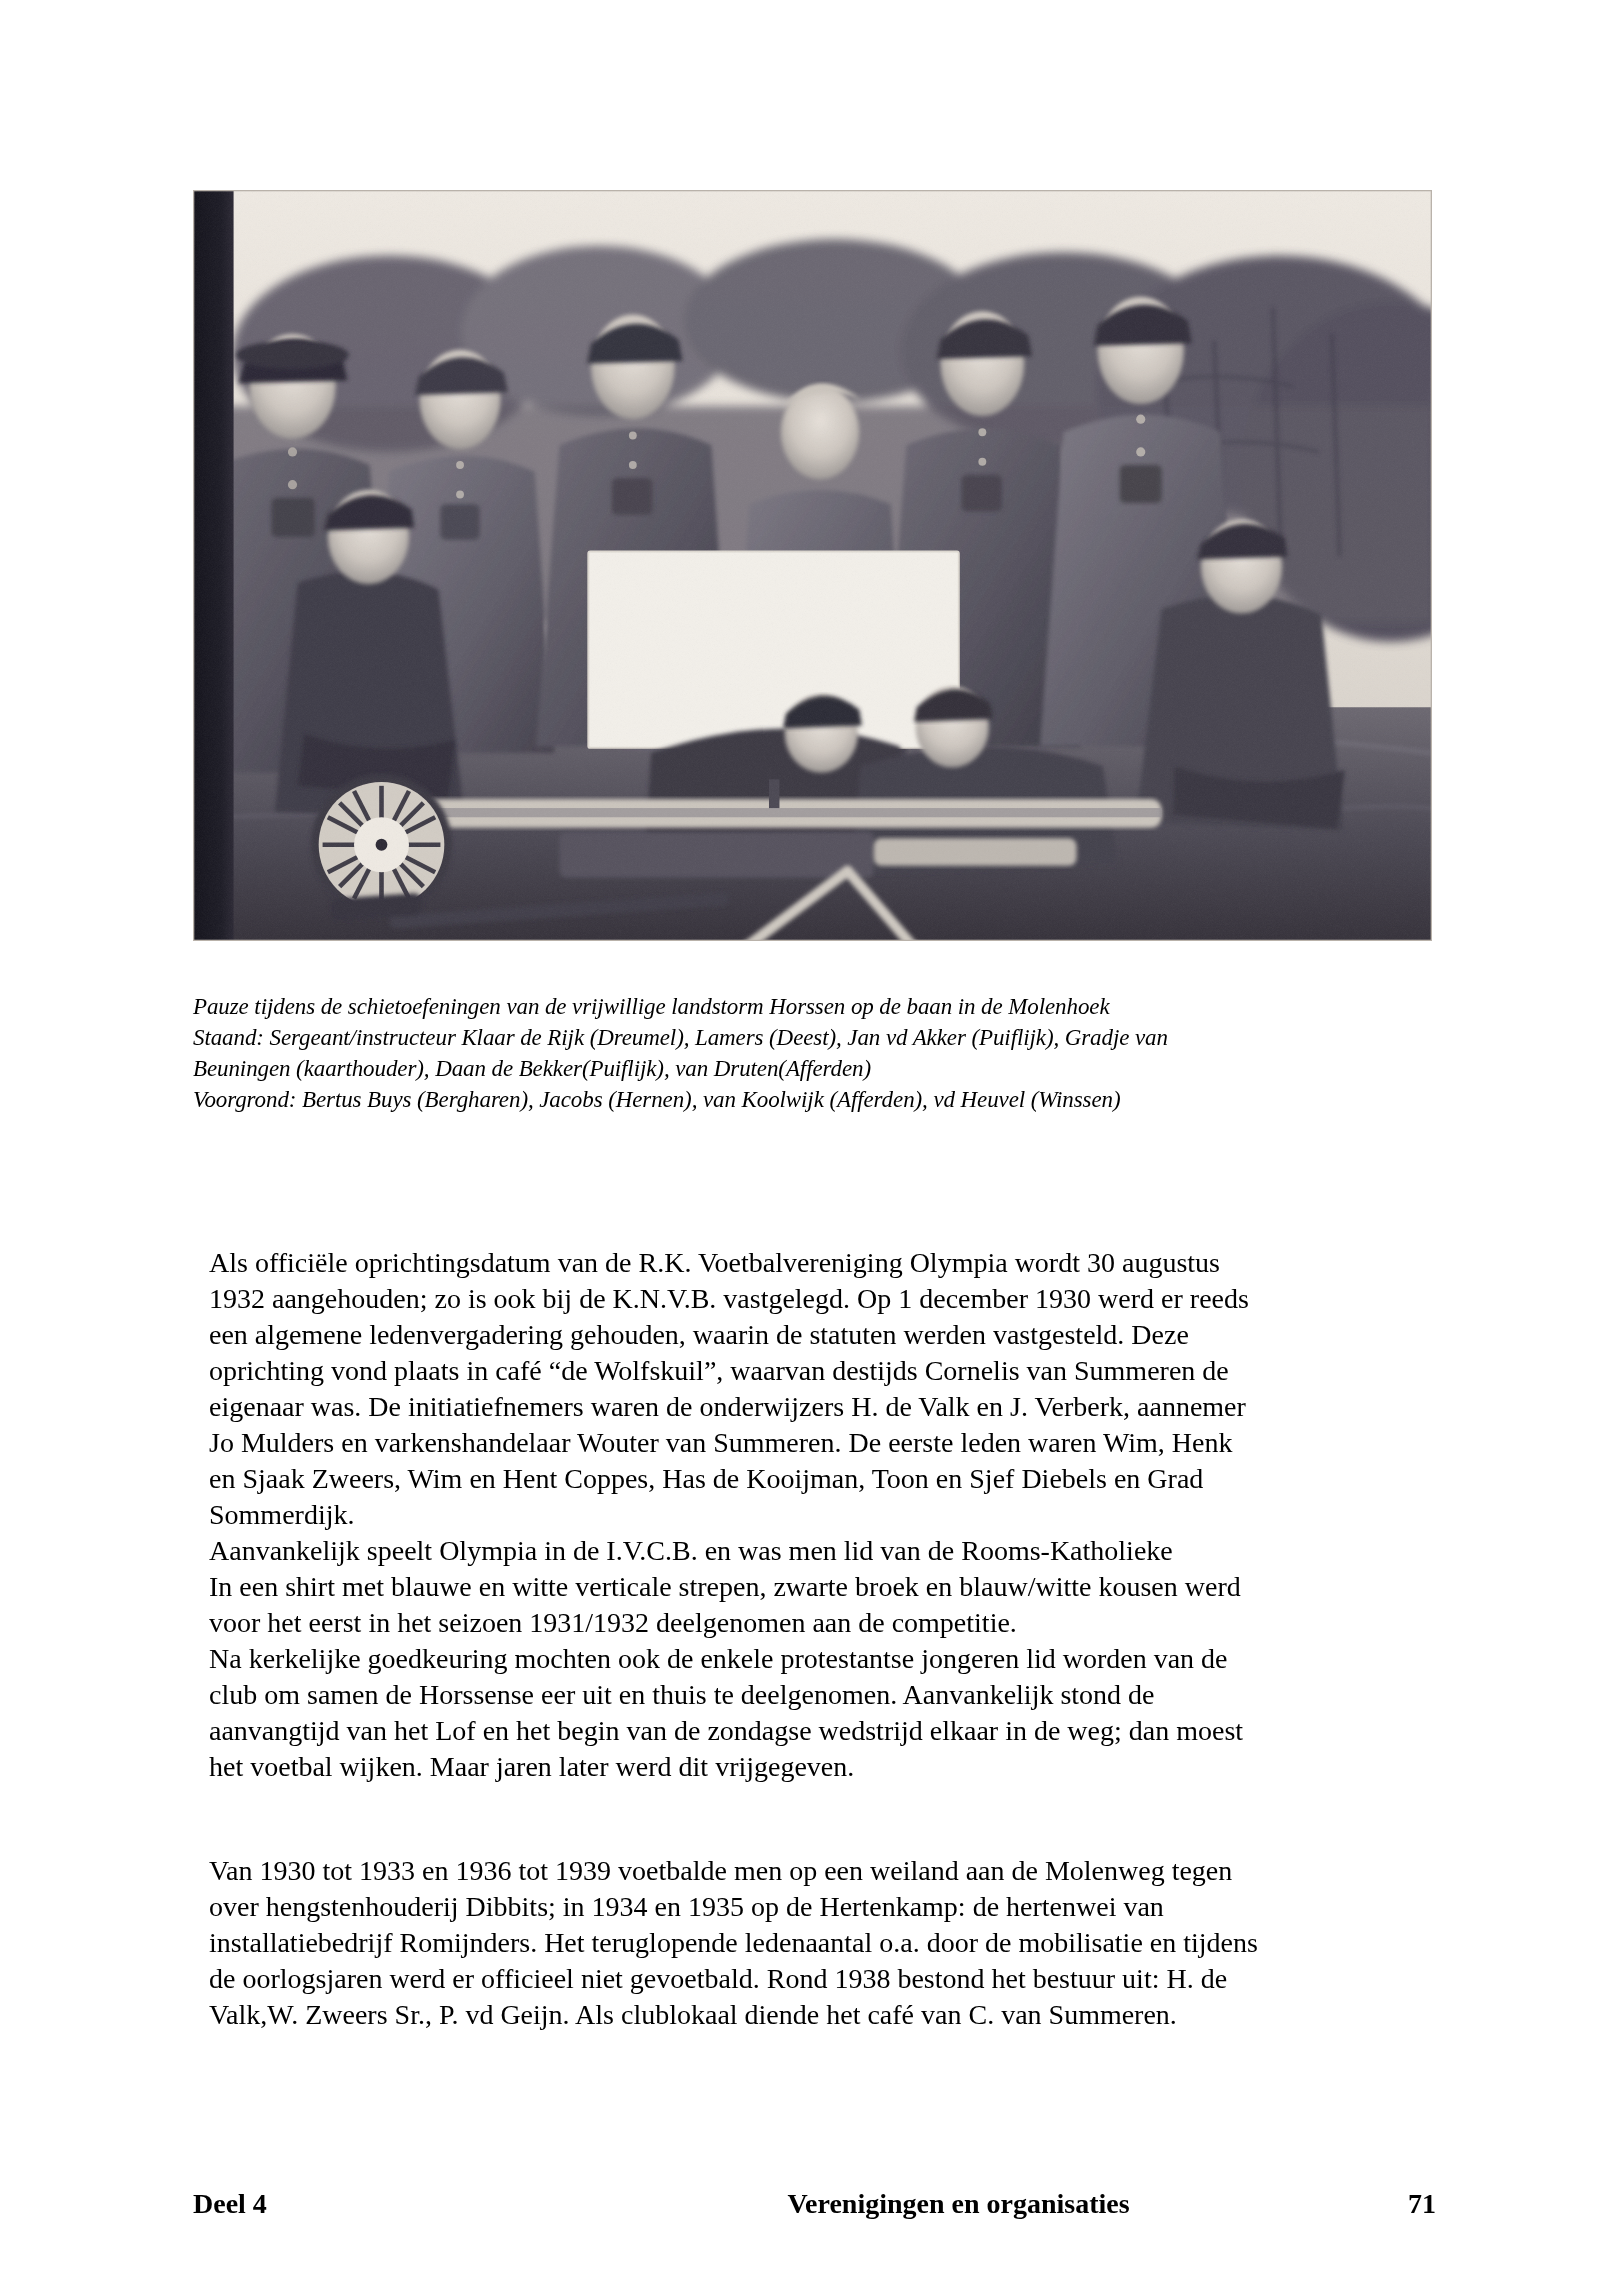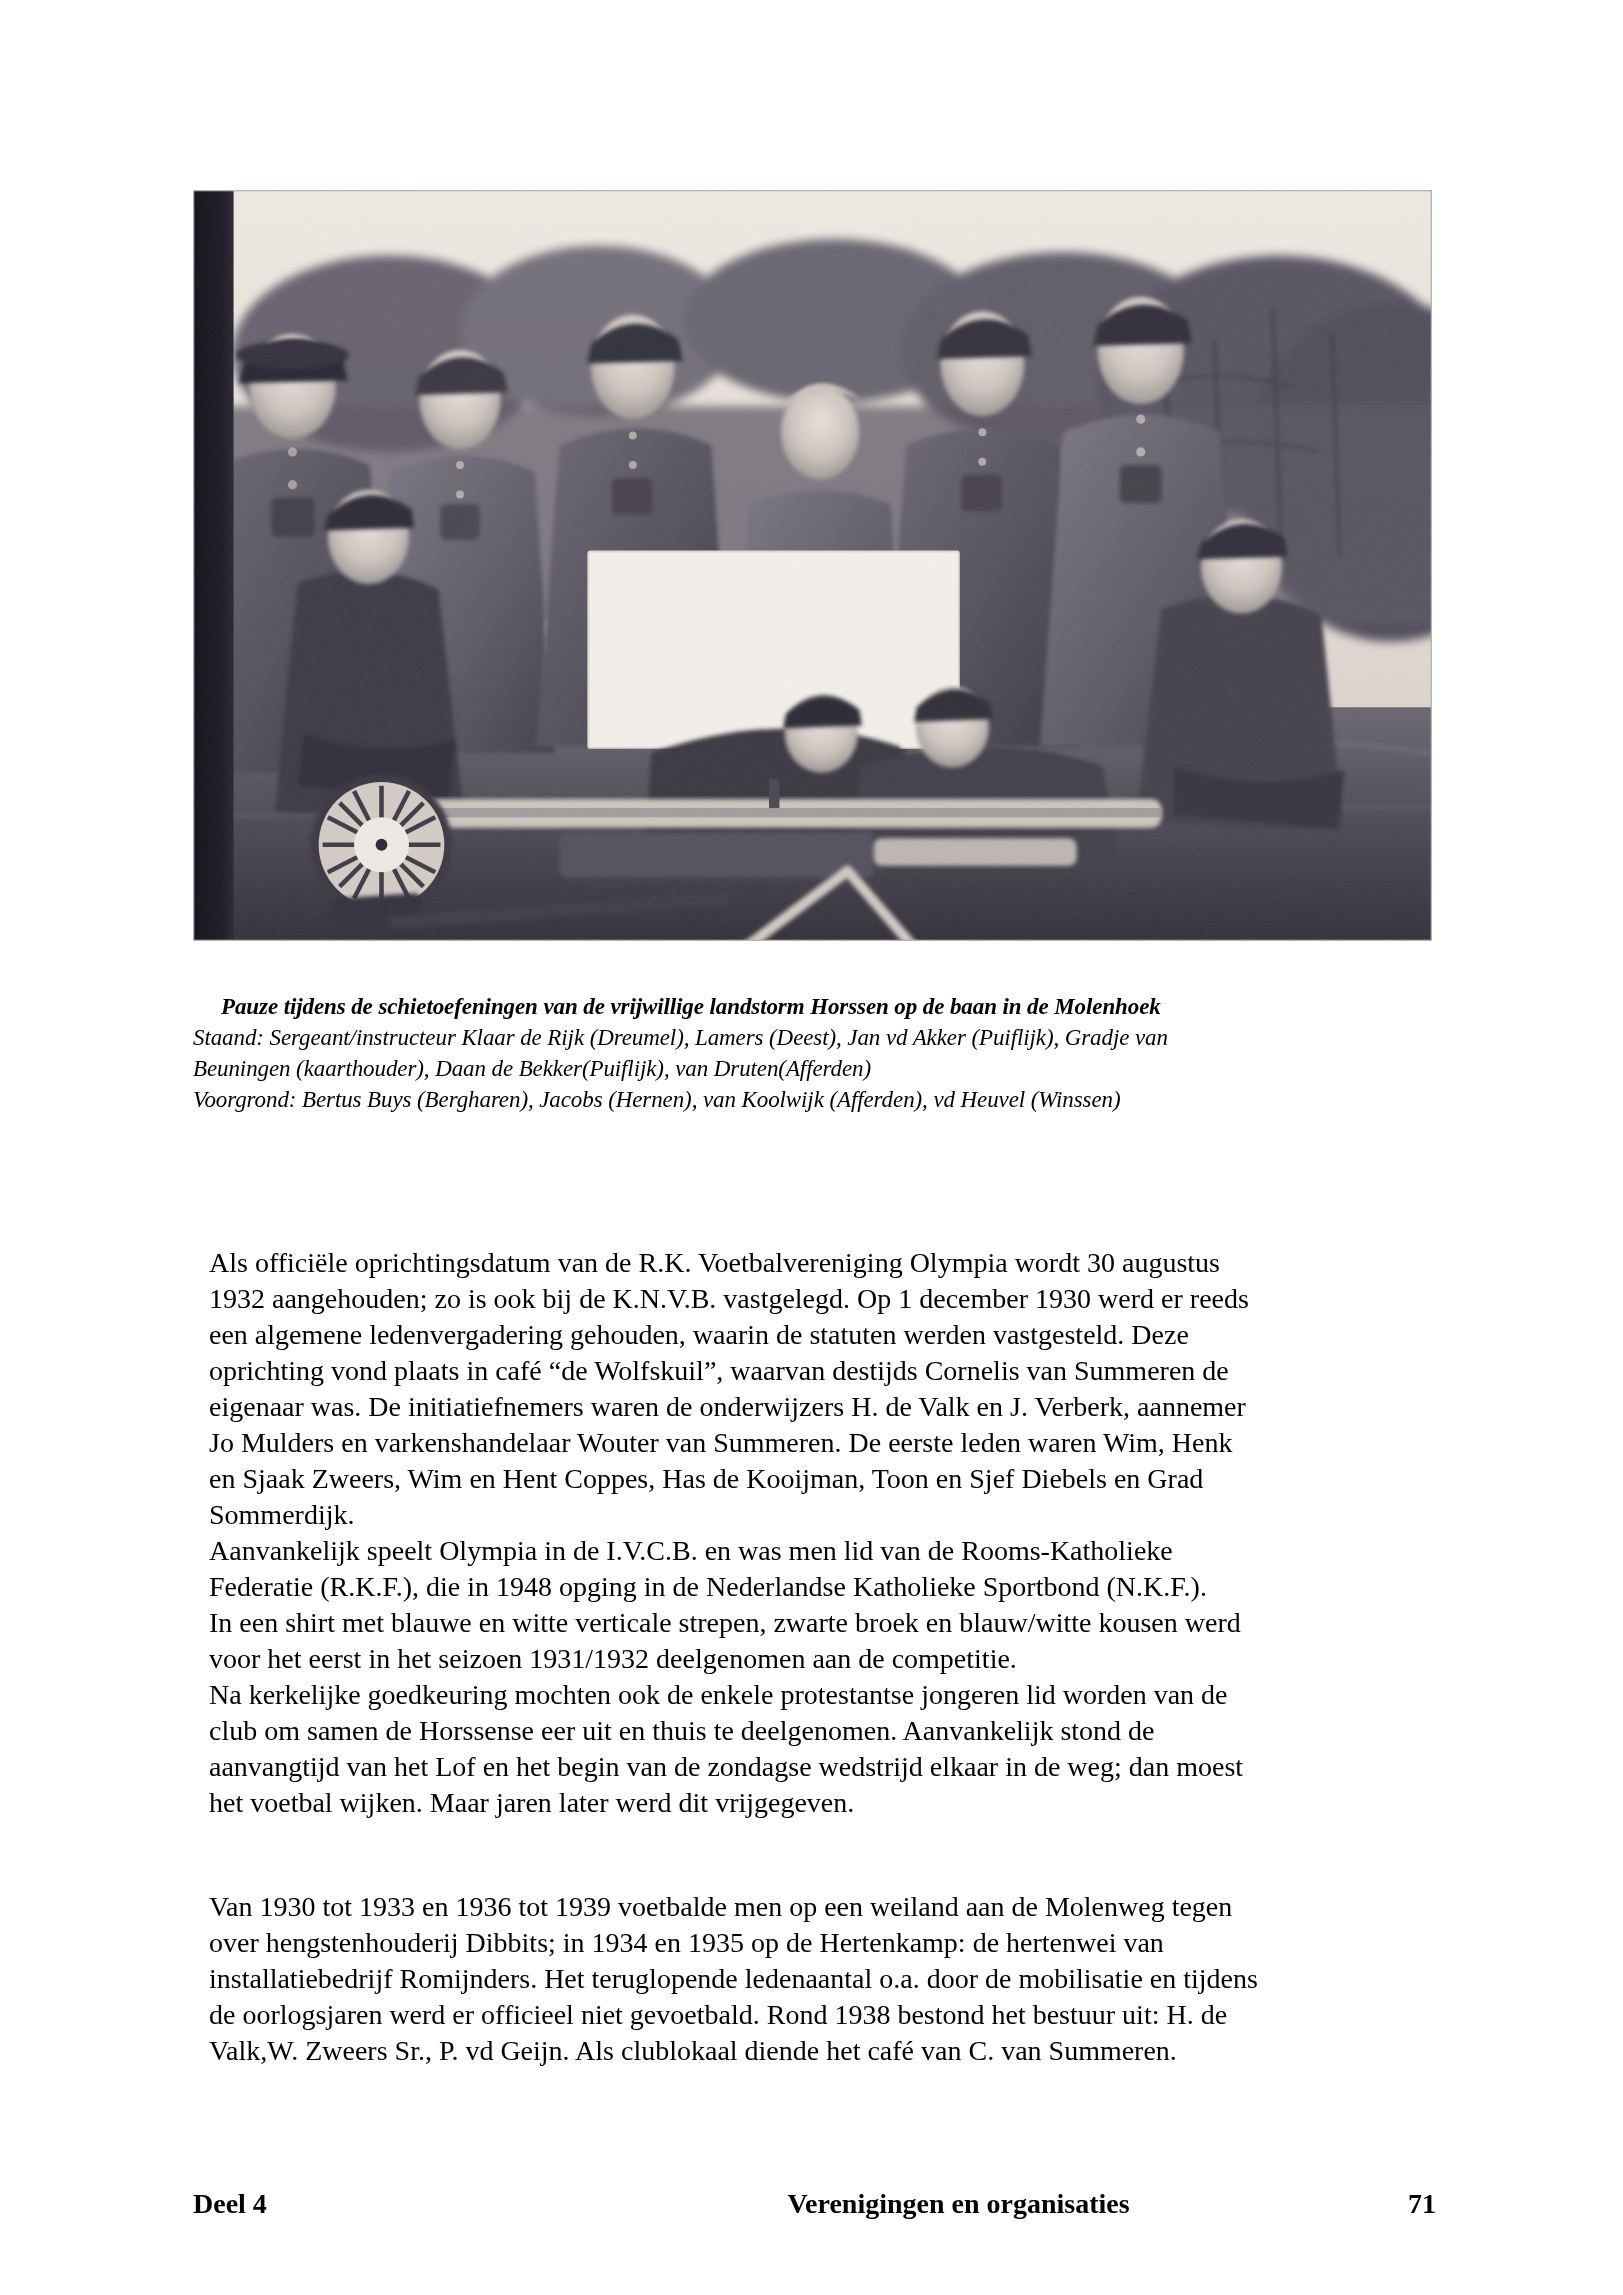--- a/index.html
+++ b/index.html
@@ -48,21 +48,21 @@
     position: absolute;
     left: 193px;
     top: 991px;
     width: 1243px;
     font-style: italic;
     font-size: 23px;
     line-height: 31px;
     letter-spacing: -0.1px;
   }
   .caption .cap-line { display: block; white-space: nowrap; }
-  .caption .cap-line.bold { font-weight: bold; margin-left: 28px; }
+  .caption .cap-line.bold { font-weight: normal; }
 
   
   .section-heading {
     position: absolute;
     left: 193px;
     top: 1150px;
     font-size: 35px;
     font-weight: bold;
     line-height: 41px;
     letter-spacing: 0.1px;
@@ -317,21 +317,20 @@
     <p class="para">
       <span class="ln">Als officiële oprichtingsdatum van de R.K. Voetbalvereniging Olympia wordt 30 augustus</span>
       <span class="ln">1932 aangehouden; zo is ook bij de K.N.V.B. vastgelegd. Op 1 december 1930 werd er reeds</span>
       <span class="ln">een algemene ledenvergadering gehouden, waarin de statuten werden vastgesteld. Deze</span>
       <span class="ln">oprichting vond plaats in café “de Wolfskuil”, waarvan destijds Cornelis van Summeren de</span>
       <span class="ln">eigenaar was. De initiatiefnemers waren de onderwijzers H. de Valk en J. Verberk, aannemer</span>
       <span class="ln">Jo Mulders en varkenshandelaar Wouter van Summeren.  De eerste leden waren Wim, Henk</span>
       <span class="ln">en Sjaak Zweers, Wim en Hent Coppes, Has de Kooijman, Toon en Sjef Diebels en Grad</span>
       <span class="ln">Sommerdijk.</span>
       <span class="ln">Aanvankelijk speelt Olympia in de I.V.C.B. en was men lid van de Rooms-Katholieke</span>
-      <span class="ln">Federatie (R.K.F.), die in 1948 opging in de Nederlandse Katholieke Sportbond (N.K.F.).</span>
       <span class="ln">In een shirt met blauwe en witte verticale strepen, zwarte broek en blauw/witte kousen werd</span>
       <span class="ln">voor het eerst in het seizoen 1931/1932 deelgenomen aan de competitie.</span>
       <span class="ln">Na kerkelijke goedkeuring mochten ook de enkele protestantse jongeren lid worden van de</span>
       <span class="ln">club om samen de Horssense eer uit en thuis te deelgenomen. Aanvankelijk stond de</span>
       <span class="ln">aanvangtijd van het Lof en het begin van de zondagse wedstrijd elkaar in de weg; dan moest</span>
       <span class="ln">het voetbal wijken. Maar jaren later werd dit vrijgegeven.</span>
     </p>
 
     <span class="spacer"></span>
 

